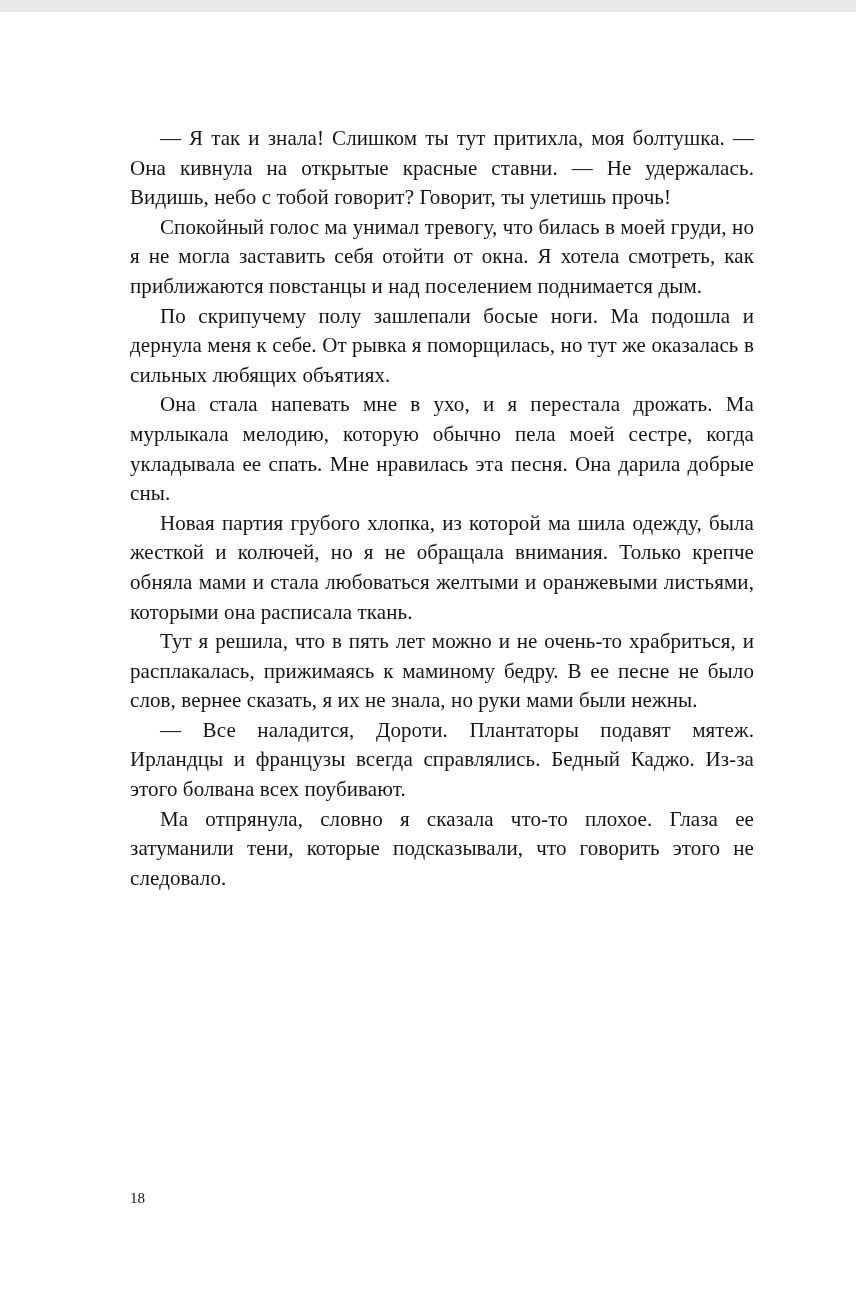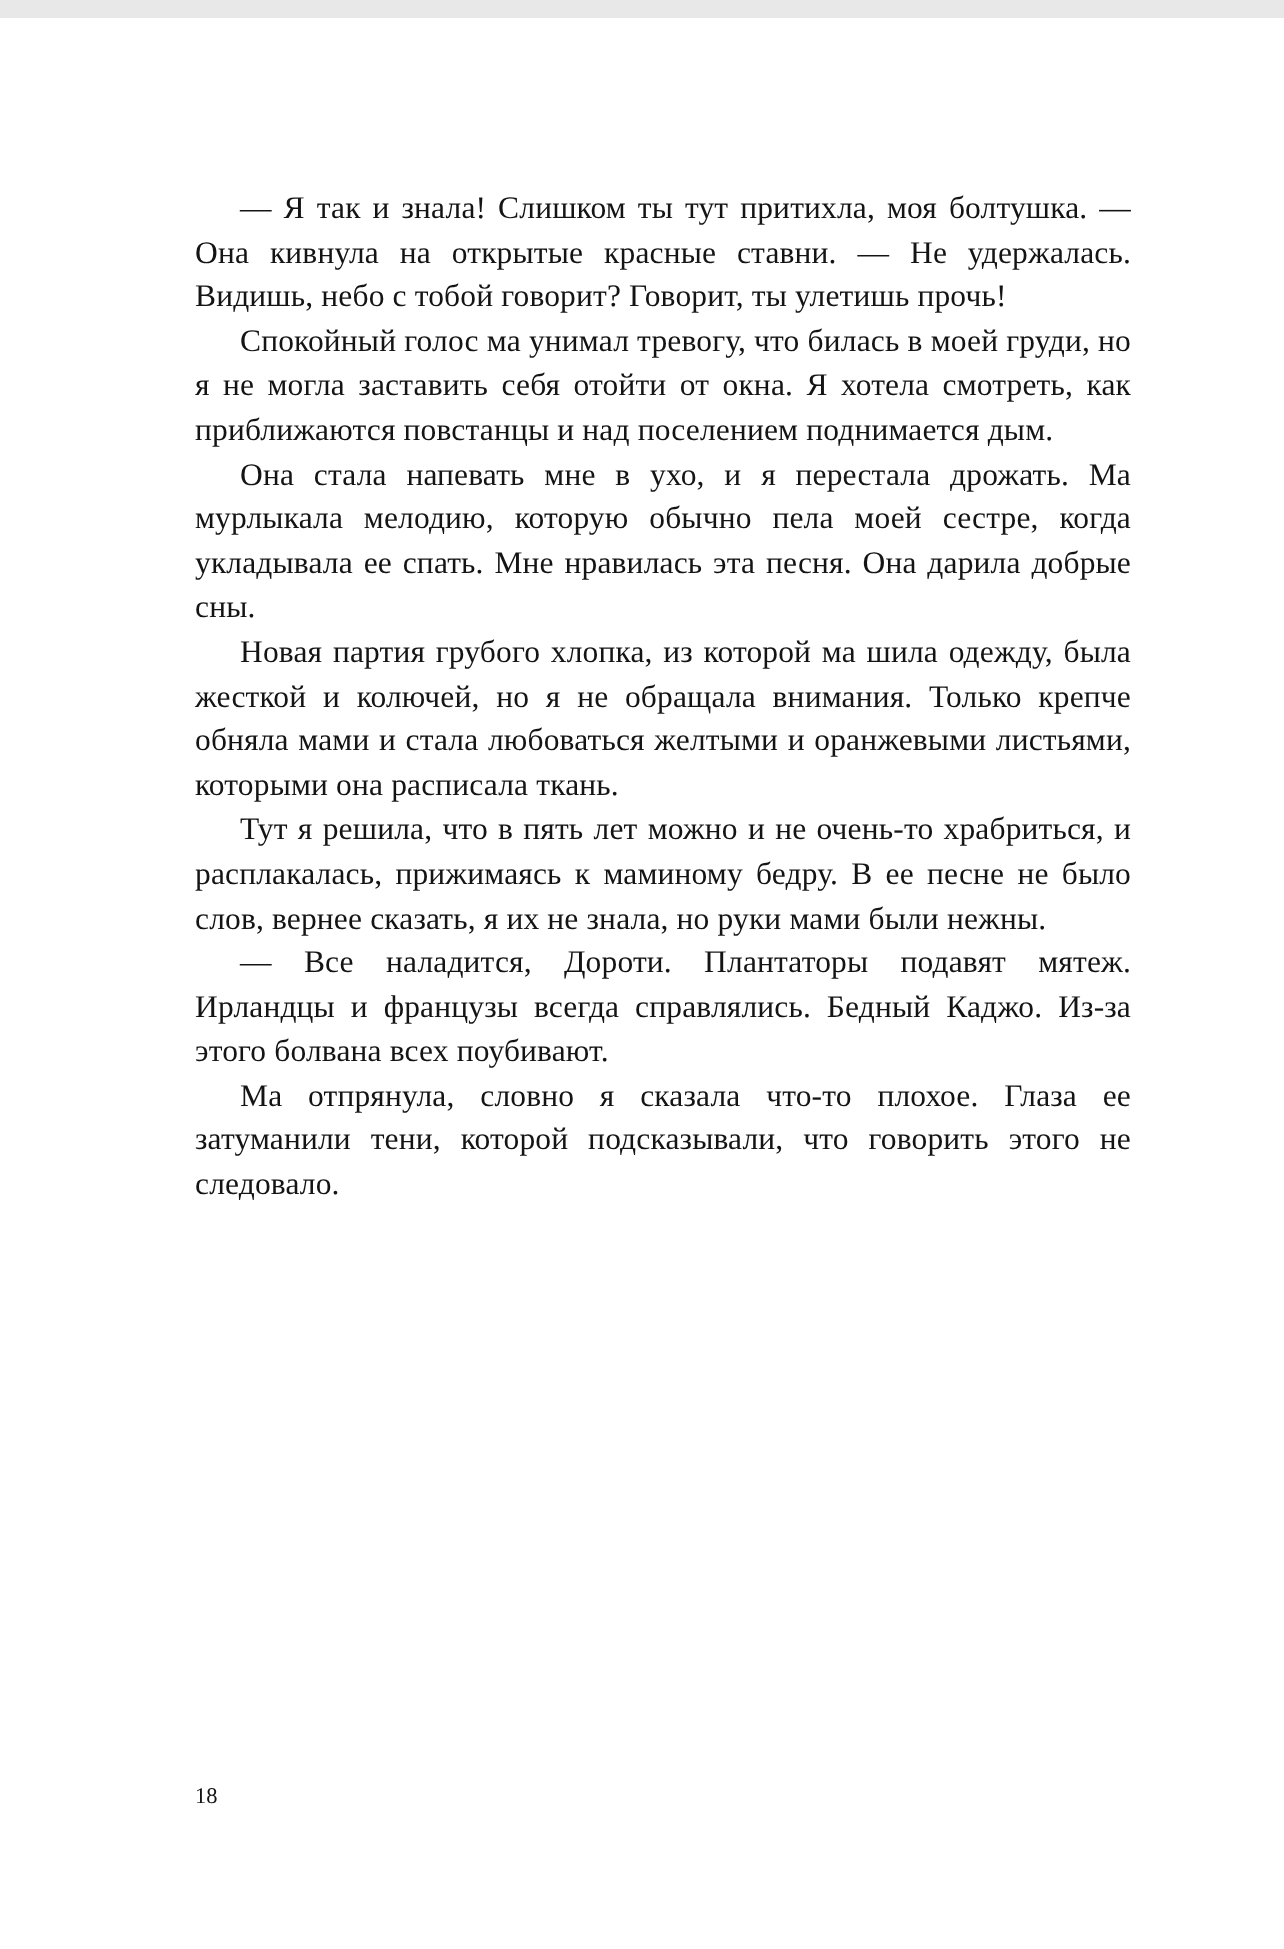--- a/index.html
+++ b/index.html
@@ -45,20 +45,21 @@
     color: var(--fg);
   }
 </style>
 </head>
 <body>
 
 <div class="page">
   <div class="text-block">
     <p class="para">— Я так и знала! Слишком ты тут притихла, моя болтушка. — Она кивнула на открытые красные ставни. — Не удержалась. Видишь, небо с тобой говорит? Говорит, ты улетишь прочь!</p>
     <p class="para">Спокойный голос ма унимал тревогу, что билась в моей груди, но я не могла заставить себя отойти от окна. Я хотела смотреть, как приближаются повстанцы и над поселением поднимается дым.</p>
+    <p class="para">По скрипучему полу зашлепали босые ноги. Ма подошла и дернула меня к себе. От рывка я поморщилась, но тут же оказалась в сильных любящих объятиях.</p>
     <p class="para">Она стала напевать мне в ухо, и я перестала дрожать. Ма мурлыкала мелодию, которую обычно пела моей сестре, когда укладывала ее спать. Мне нравилась эта песня. Она дарила добрые сны.</p>
     <p class="para">Новая партия грубого хлопка, из которой ма шила одежду, была жесткой и колючей, но я не обращала внимания. Только крепче обняла мами и стала любоваться желтыми и оранжевыми листьями, которыми она расписала ткань.</p>
     <p class="para">Тут я решила, что в пять лет можно и не очень-то храбриться, и расплакалась, прижимаясь к маминому бедру. В ее песне не было слов, вернее сказать, я их не знала, но руки мами были нежны.</p>
     <p class="para">— Все наладится, Дороти. Плантаторы подавят мятеж. Ирландцы и французы всегда справлялись. Бедный Каджо. Из-за этого болвана всех поубивают.</p>
-    <p class="para">Ма отпрянула, словно я сказала что-то плохое. Глаза ее затуманили тени, которой подсказывали, что говорить этого не следовало.</p>
+    <p class="para">Ма отпрянула, словно я сказала что-то плохое. Глаза ее затуманили тени, которые подсказывали, что говорить этого не следовало.</p>
   </div>
   <div class="page-number">18</div>
 </div>
 
 </body></html>

